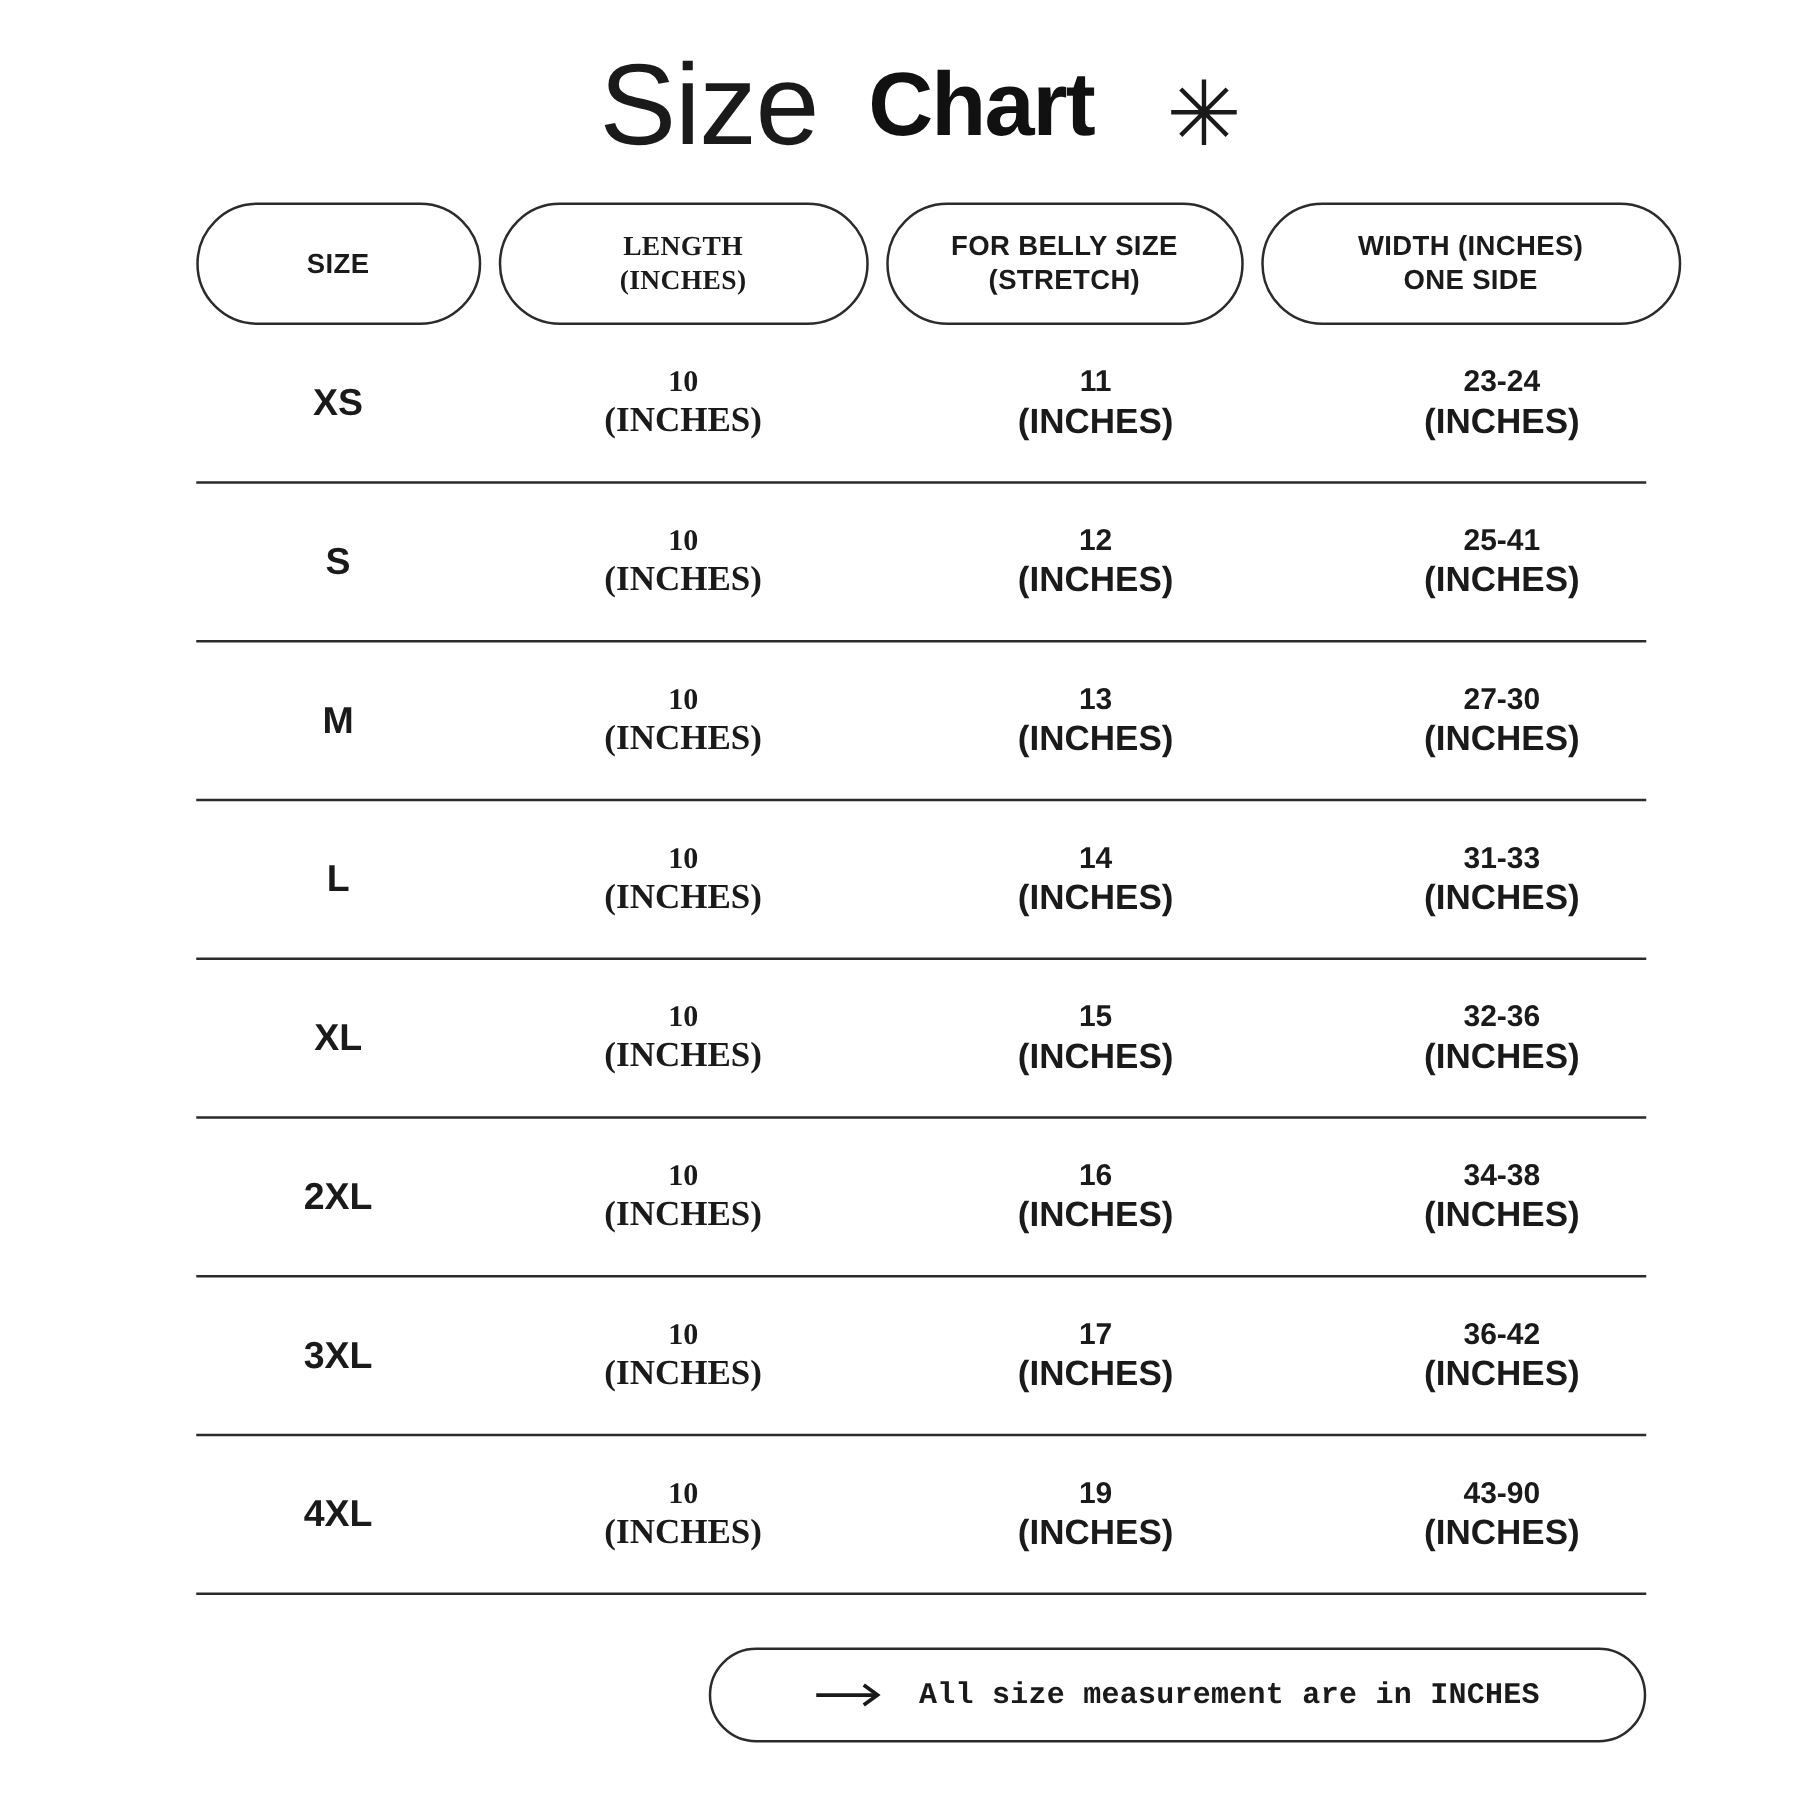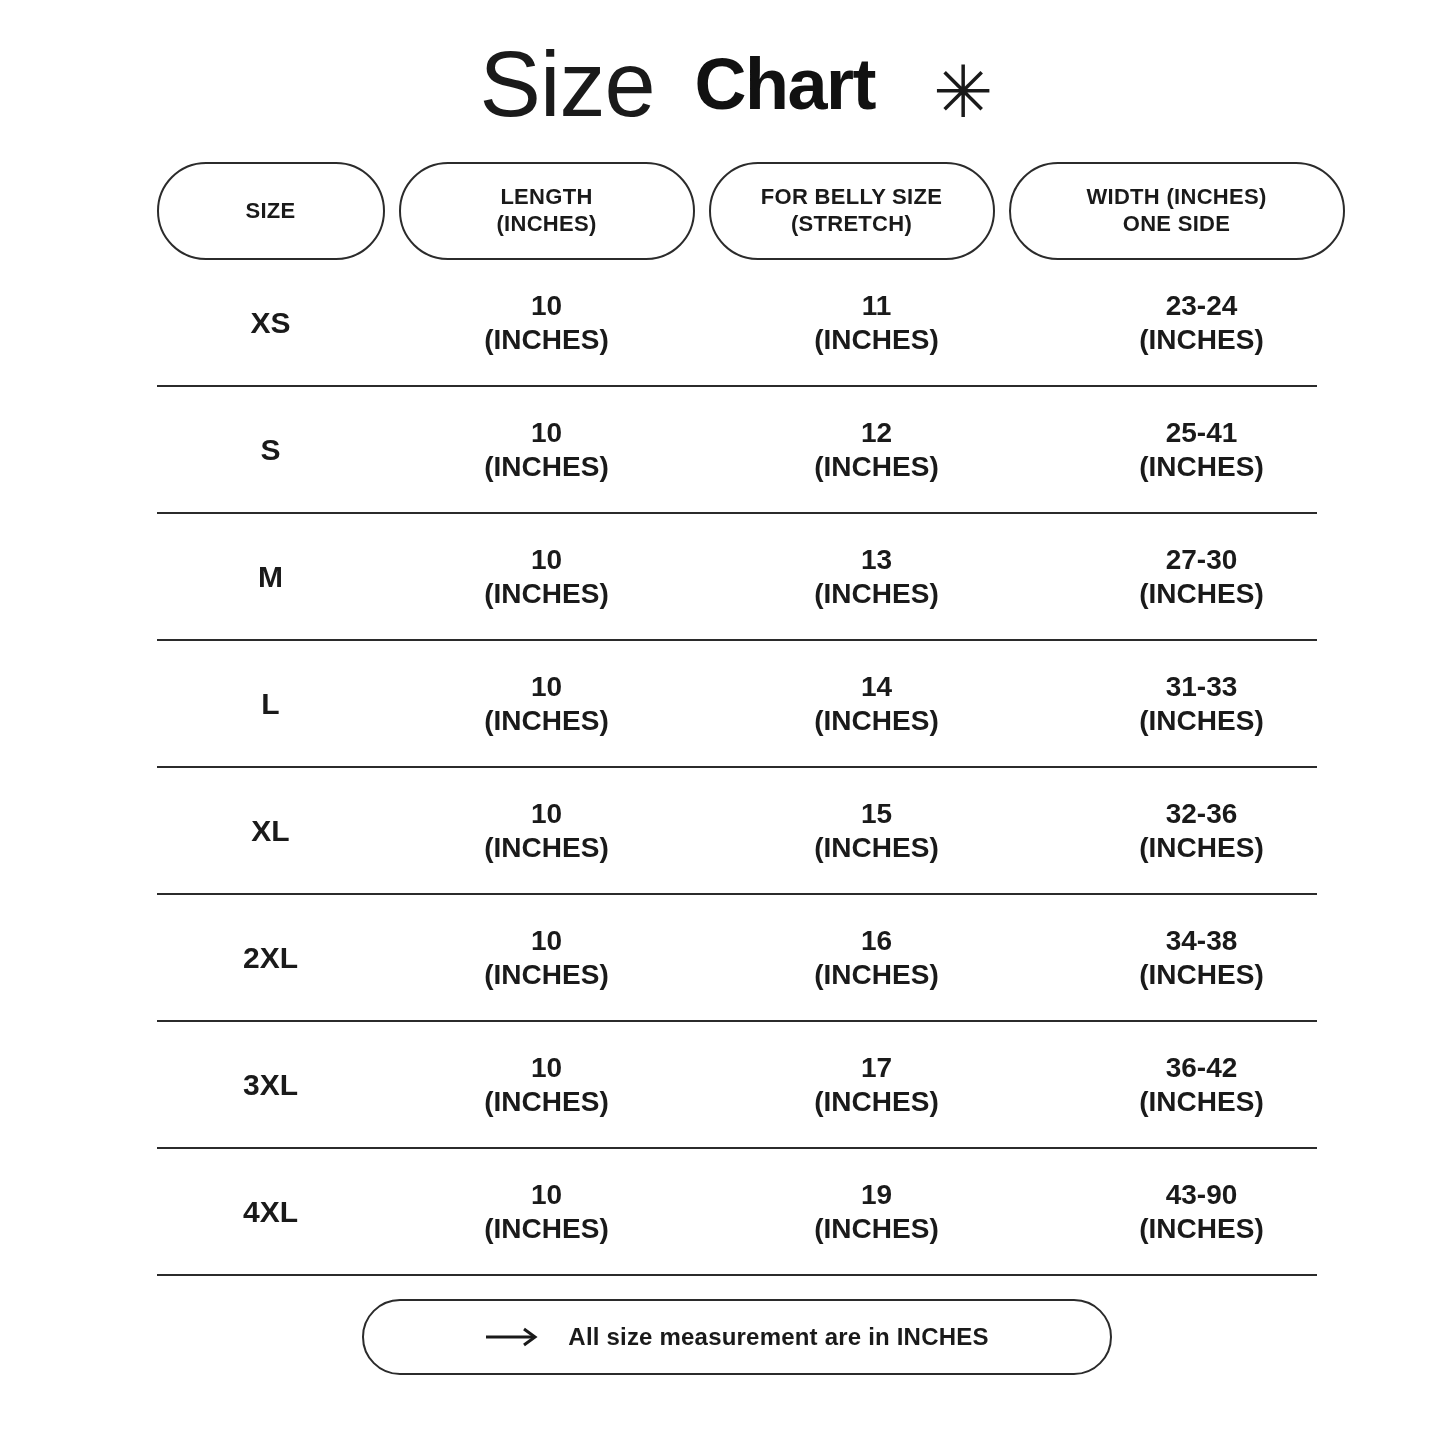--- a/index.html
+++ b/index.html
@@ -74,21 +74,21 @@
     text-align: center;
     font-weight: 700;
     font-size: 22px;
     letter-spacing: 0.3px;
     line-height: 1.22;
     padding: 8px 6px;
     box-sizing: border-box;
     min-height: 98px;
   }
   .col-size   { width: 228px; flex: 0 0 228px; }
-  .col-length { width: 296px; flex: 0 0 296px; }
+  .col-length { width: 296px; flex: 0 0 296px; font-family: Liberation Serif, serif; }
   .col-width  { width: 336px; flex: 0 0 336px; }
   .col-belly  { width: 286px; flex: 0 0 286px; }
 
   
   .data-row {
     display: flex;
     gap: 14px;
     border-bottom: 2px solid #2b2b2b;
     height: 127px;
     box-sizing: border-box;
@@ -99,38 +99,39 @@
   .cell {
     display: flex;
     flex-direction: column;
     align-items: center;
     justify-content: center;
     text-align: center;
     box-sizing: border-box;
   }
   .cell .val {
     font-weight: 700;
+    font-size: 24px;
+    line-height: 1.18;
+  }
+  .cell .unit {
+    font-weight: 700;
     font-size: 28px;
     line-height: 1.18;
   }
-  .cell .unit {
-    font-weight: 700;
-    font-size: 28px;
-    line-height: 1.18;
-  }
   .cell.size-cell {
     font-weight: 700;
     font-size: 30px;
   }
 
   
   .footer-wrap {
     display: flex;
-    justify-content: center;
-    margin-top: 23px;
+    justify-content: flex-end;
+    margin-top: 42px;
+    font-family: Liberation Mono, monospace;
   }
   .footer-pill {
     border: 2px solid #2b2b2b;
     border-radius: 50px;
     height: 76px;
     min-width: 750px;
     display: flex;
     align-items: center;
     justify-content: center;
     gap: 26px;

